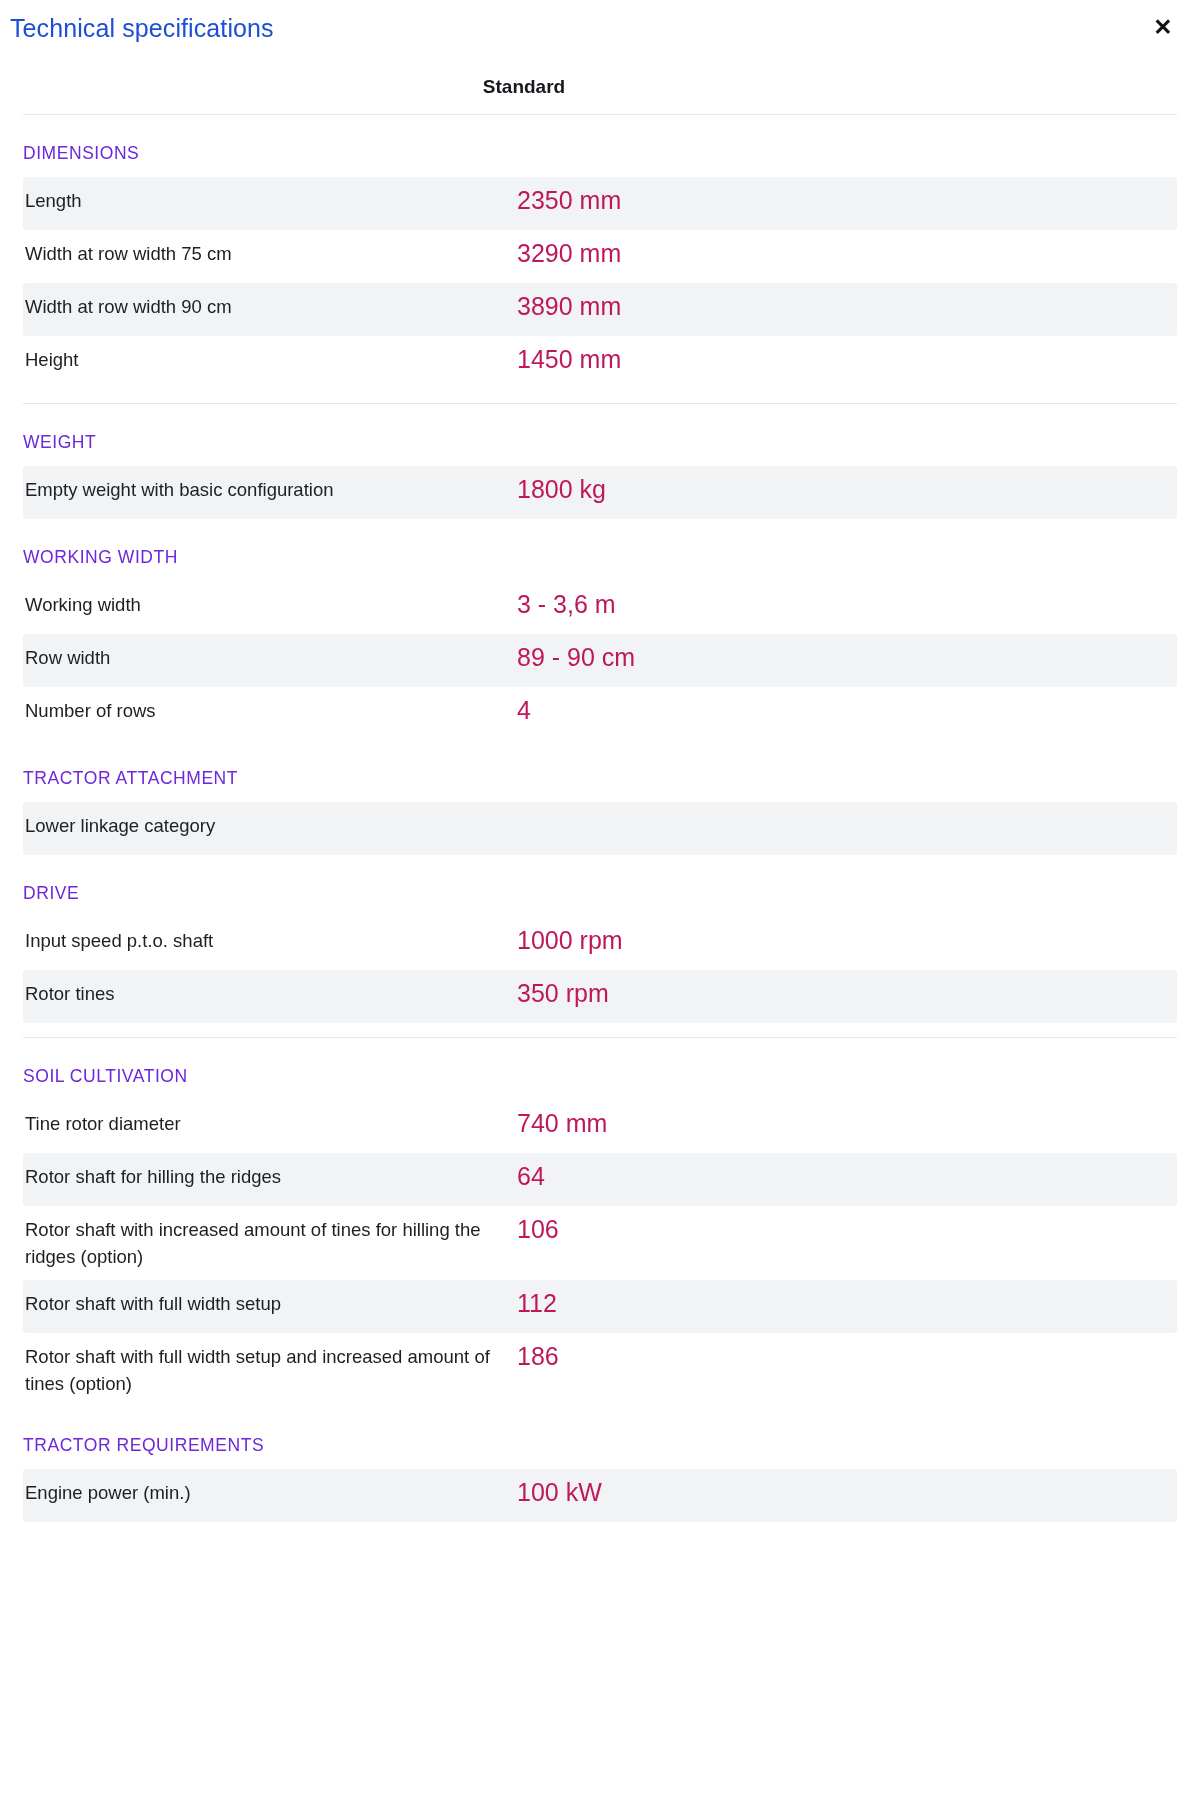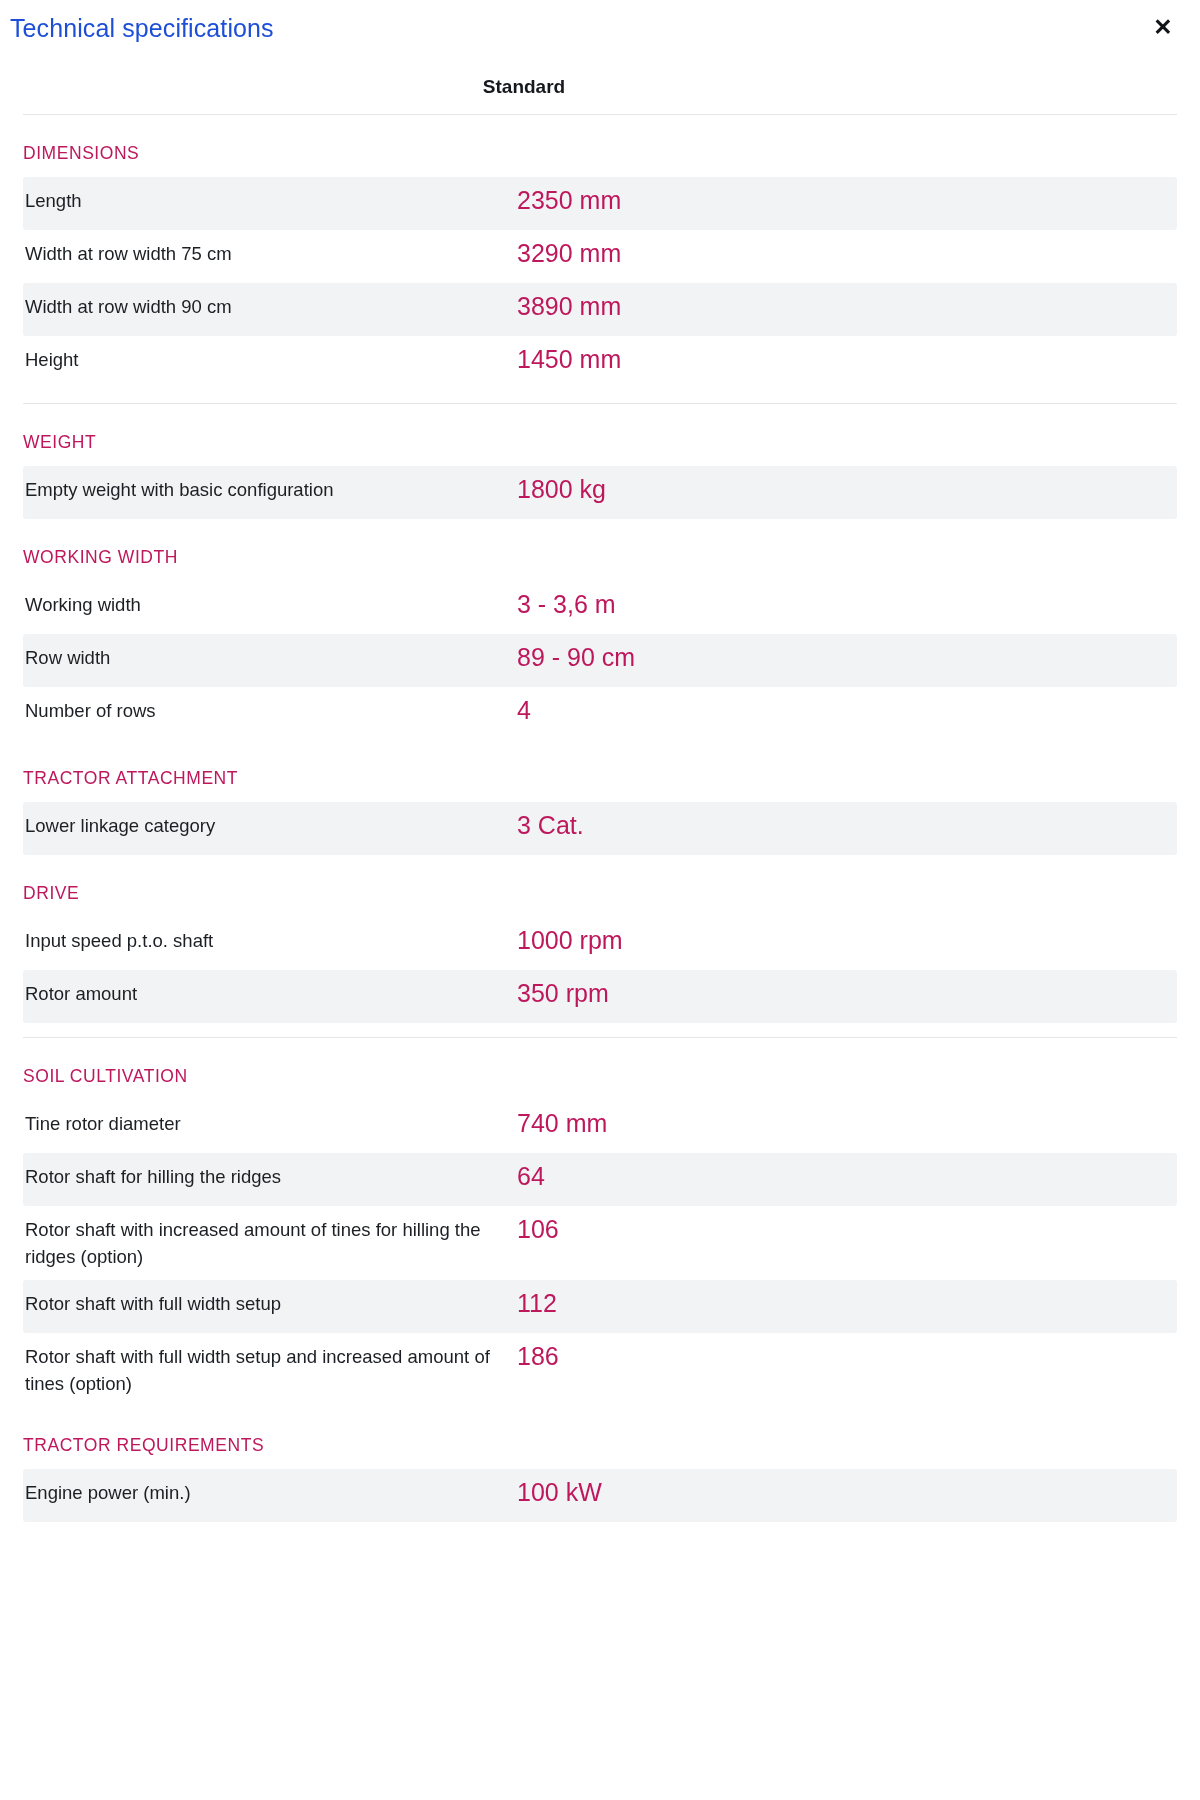--- a/index.html
+++ b/index.html
@@ -76,21 +76,21 @@
     padding: 0;
   }
   .section {
     padding: 0;
   }
   .section-title {
     padding: 26px 0 12px 23px;
     font-size: 17.5px;
     line-height: 24px;
     letter-spacing: 0.55px;
-    color: #be185d;
+    color: #6d28d9;
     text-transform: uppercase;
     font-weight: 400;
   }
   .row {
     position: relative;
     margin: 0 23px 0 23px;
     min-height: 53px;
     display: flex;
     align-items: flex-start;
     border-radius: 3px;
@@ -174,31 +174,30 @@
         </div>
         <div class="row">
           <div class="row-label">Number of rows</div>
           <div class="row-value">4</div>
         </div>
       </div>
       <div class="section">
         <div class="section-title">TRACTOR ATTACHMENT</div>
         <div class="row striped">
           <div class="row-label">Lower linkage category</div>
-          <div class="row-value">3 Cat.</div>
         </div>
       </div>
       <div class="section">
         <div class="section-title">DRIVE</div>
         <div class="row">
           <div class="row-label">Input speed p.t.o. shaft</div>
           <div class="row-value">1000 rpm</div>
         </div>
         <div class="row striped">
-          <div class="row-label">Rotor amount</div>
+          <div class="row-label">Rotor tines</div>
           <div class="row-value">350 rpm</div>
         </div>
       </div>
       <div class="group-divider"></div>
       <div class="section">
         <div class="section-title">SOIL CULTIVATION</div>
         <div class="row">
           <div class="row-label">Tine rotor diameter</div>
           <div class="row-value">740 mm</div>
         </div>

